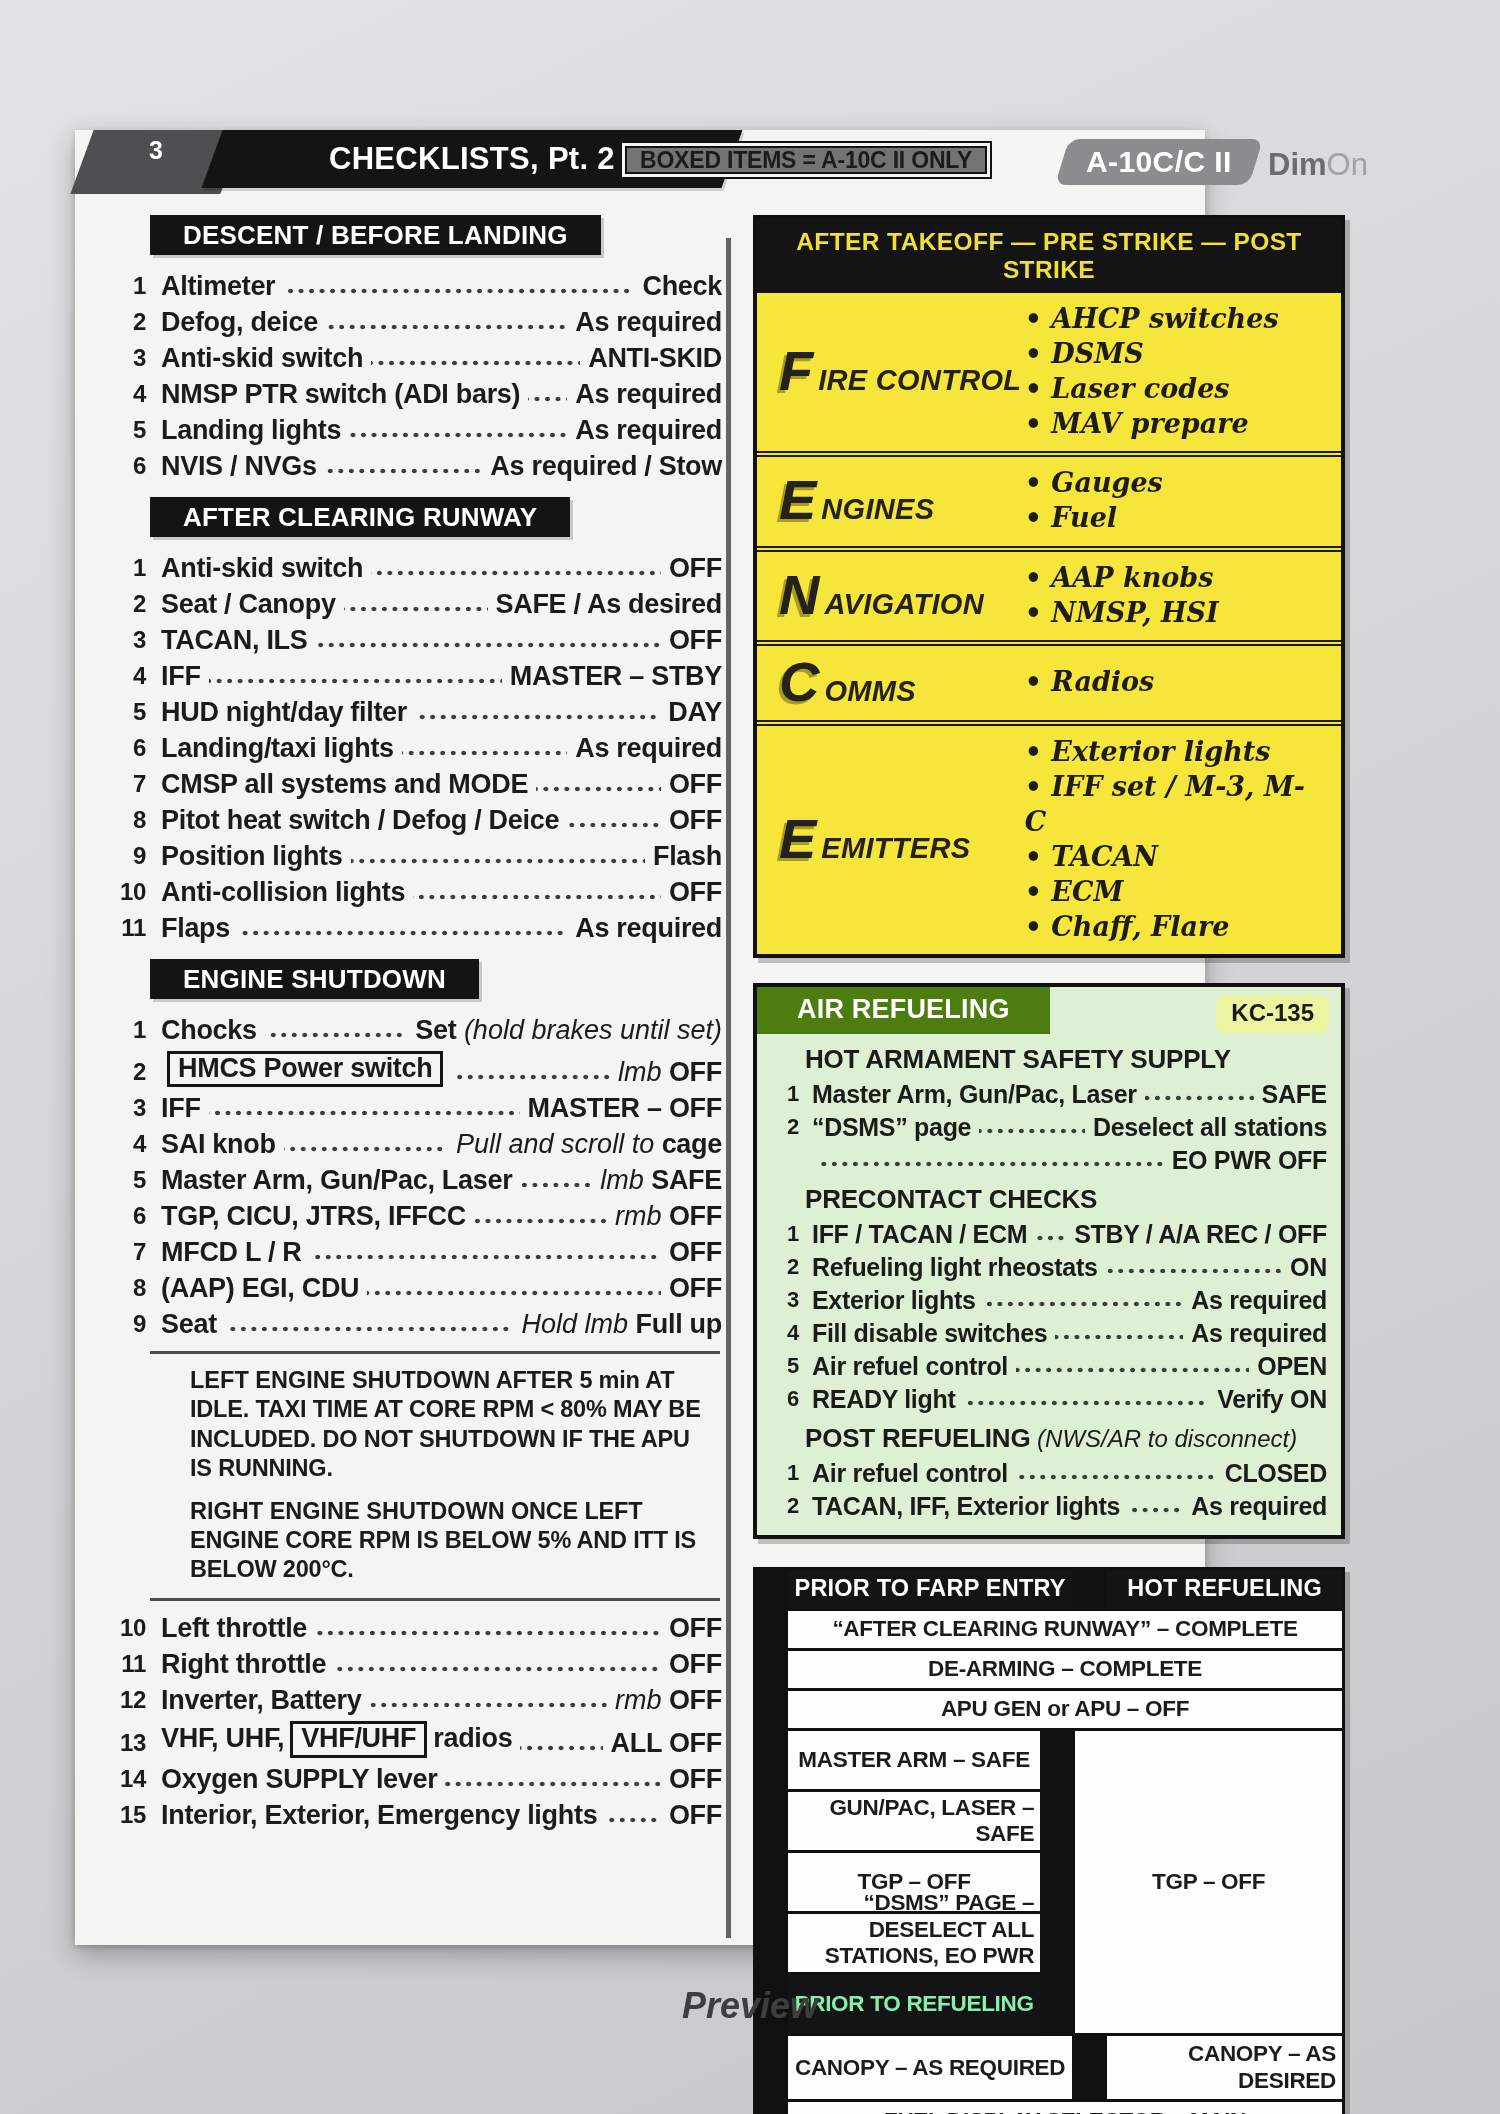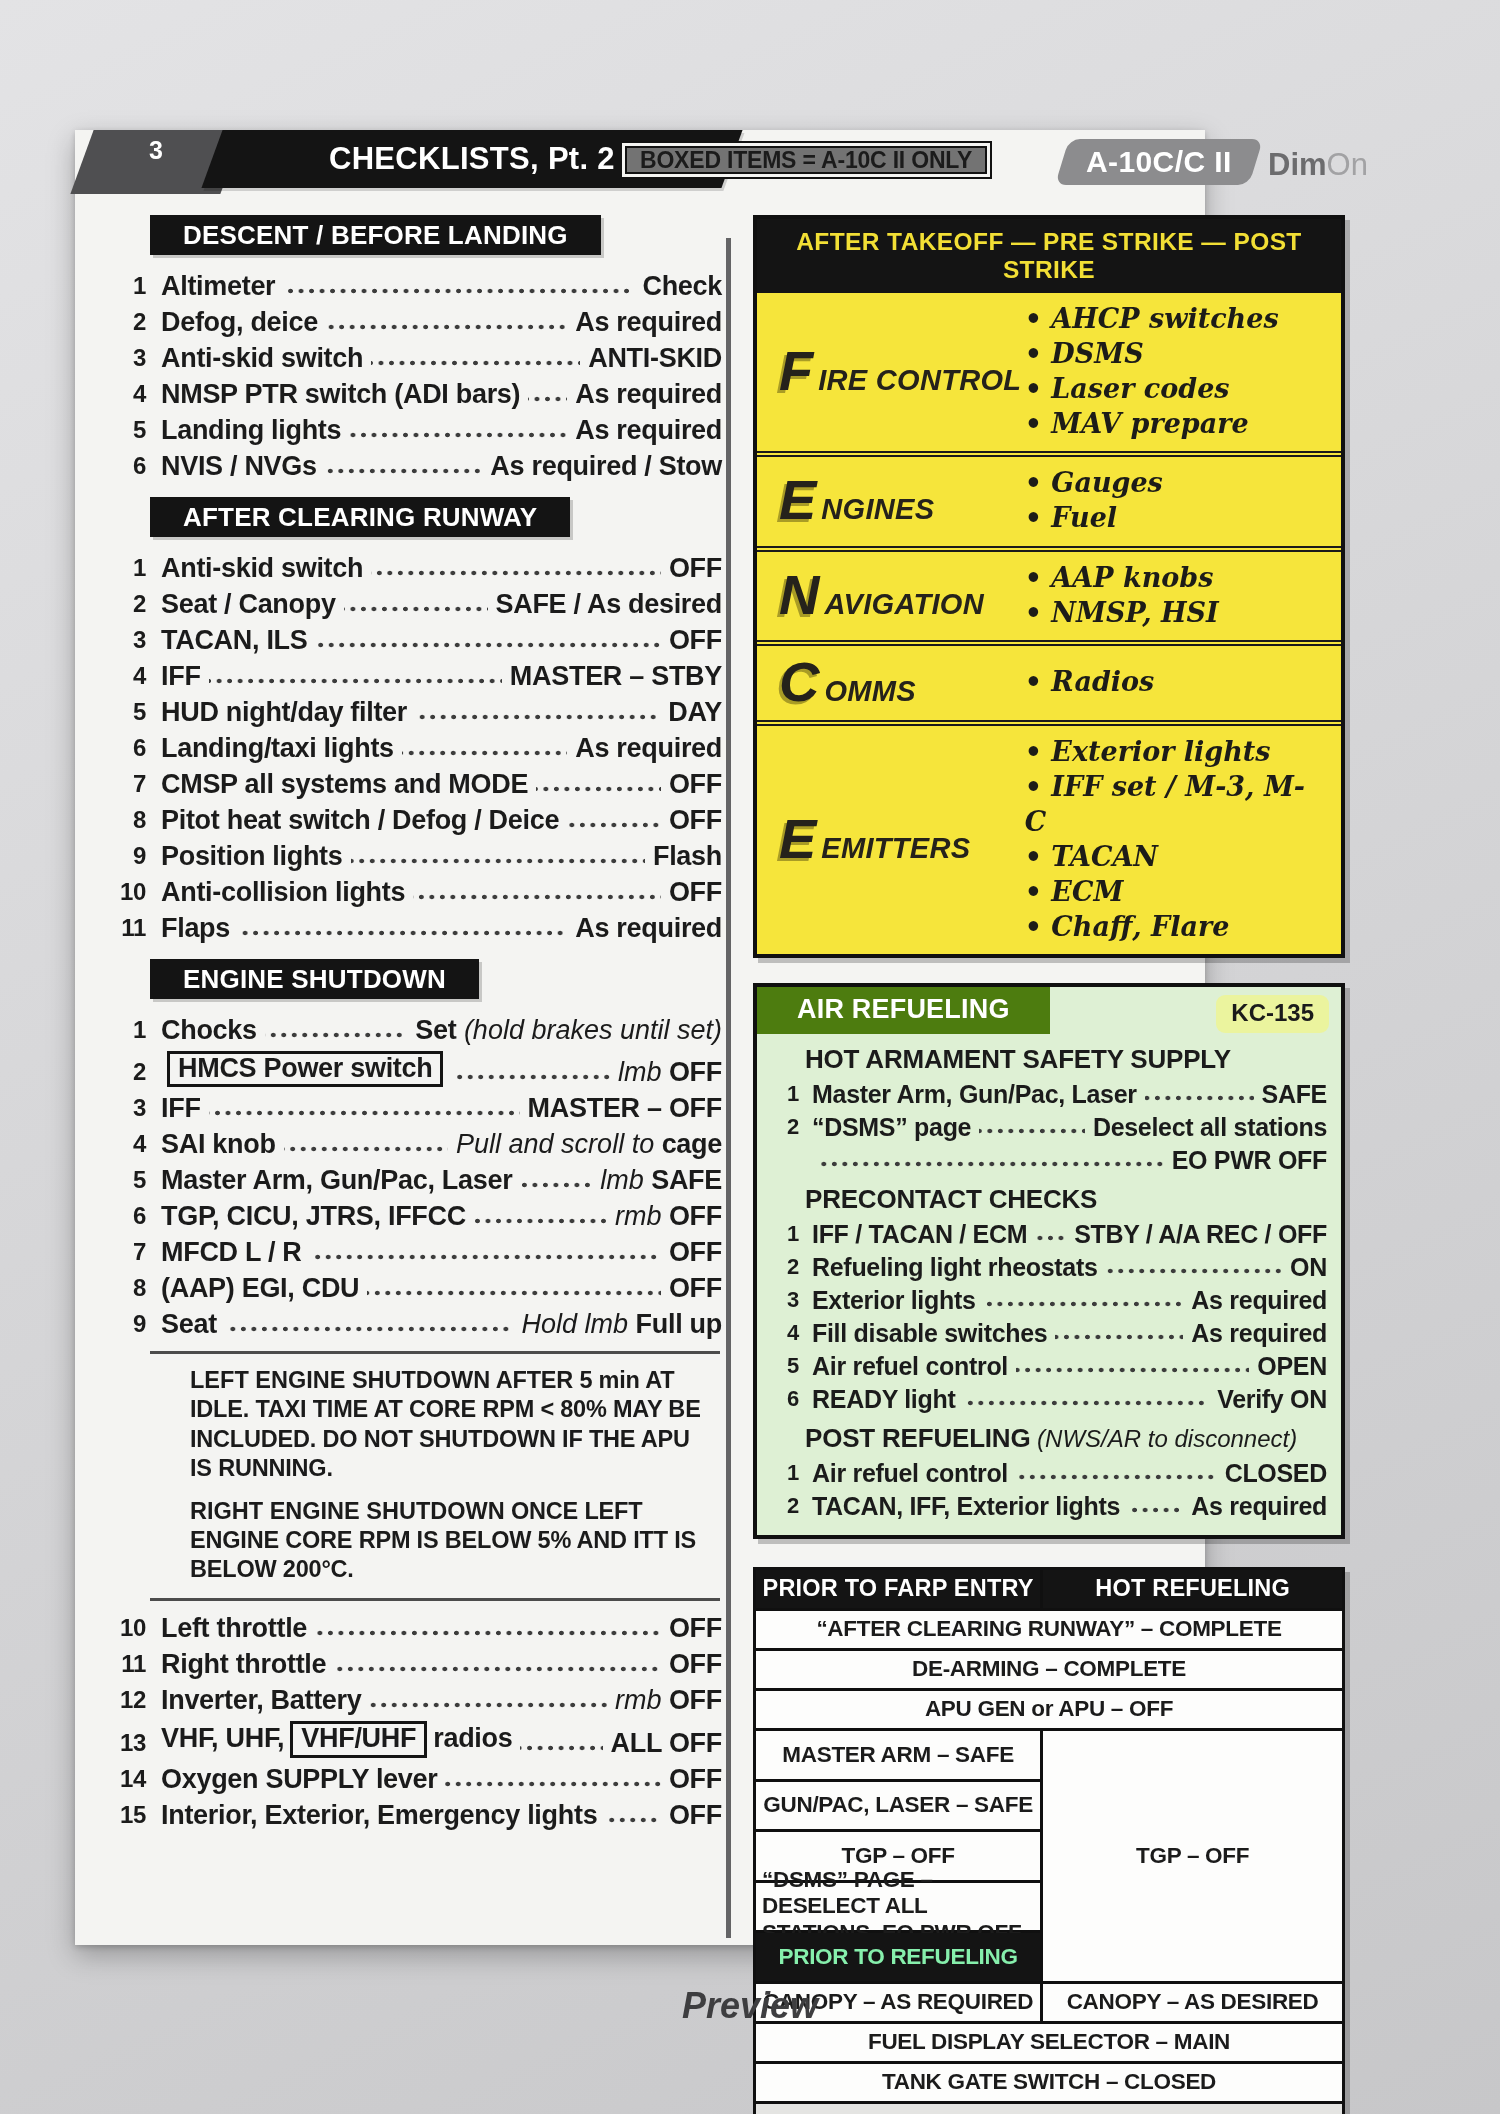--- a/index.html
+++ b/index.html
@@ -119,22 +119,22 @@
 
   
   .farp {
     margin-top:28px; background:#101010; border:3px solid #101010;
     display:flex; flex-direction:column; gap:3px;
     box-shadow:5px 5px 0 rgba(0,0,0,.22);
   }
   .frow { display:flex; gap:3px; }
   .fcell {
     background:#fdfdfc; display:flex; align-items:center; justify-content:center;
-    text-align:left; font-weight:bold; font-size:22.5px; letter-spacing:-.3px;
-    padding:5px 6px; min-height:37px; line-height:1.18;
+    text-align:right; font-weight:bold; font-size:22.5px; letter-spacing:-.3px;
+    padding:5px 6px; min-height:37px; line-height:1.18;margin-left:32px;
   }
   .fhead { background:#141414; color:#fff; font-size:23.5px; letter-spacing:.2px; }
   .w48 { width:48.5%; flex:none; }
   .flex1 { flex:1; }
   .fstack { display:flex; flex-direction:column; gap:3px; flex:1; }
   .fstack.w48 { flex:none; }
   .fstack .fcell { flex:1; }
   .fsub { background:#141414; color:#86efac; }
   .fnote { background:#e4e4e2; padding:8px 26px; }
   .fnote .nlead { font-weight:bold; }

